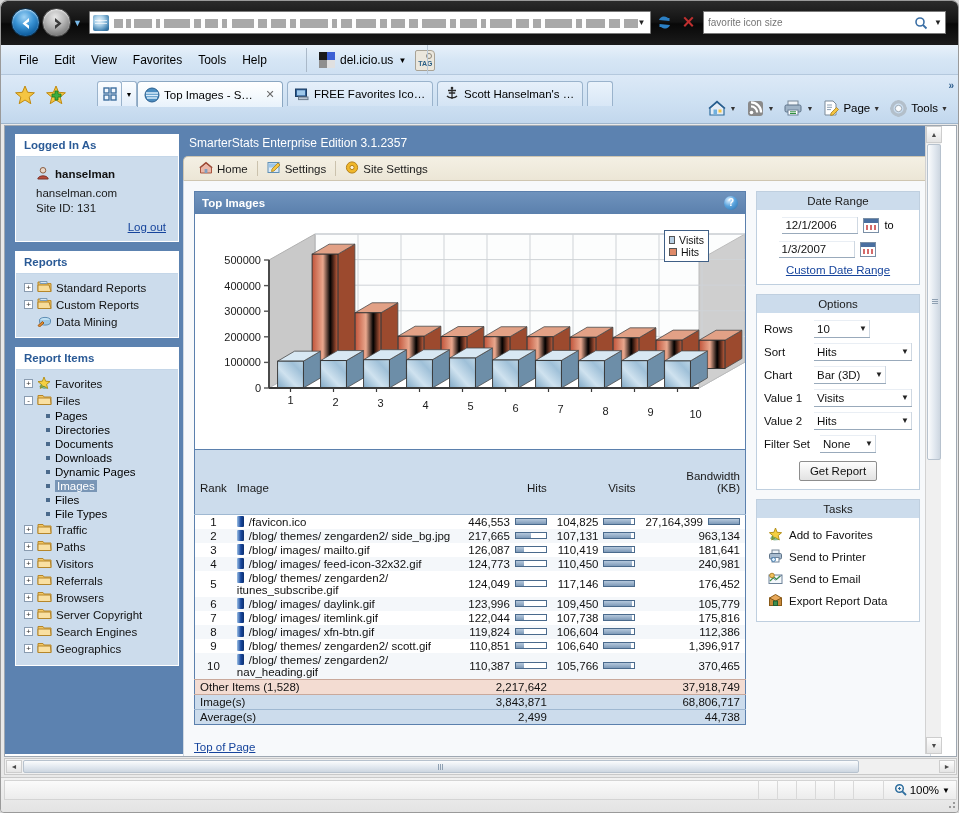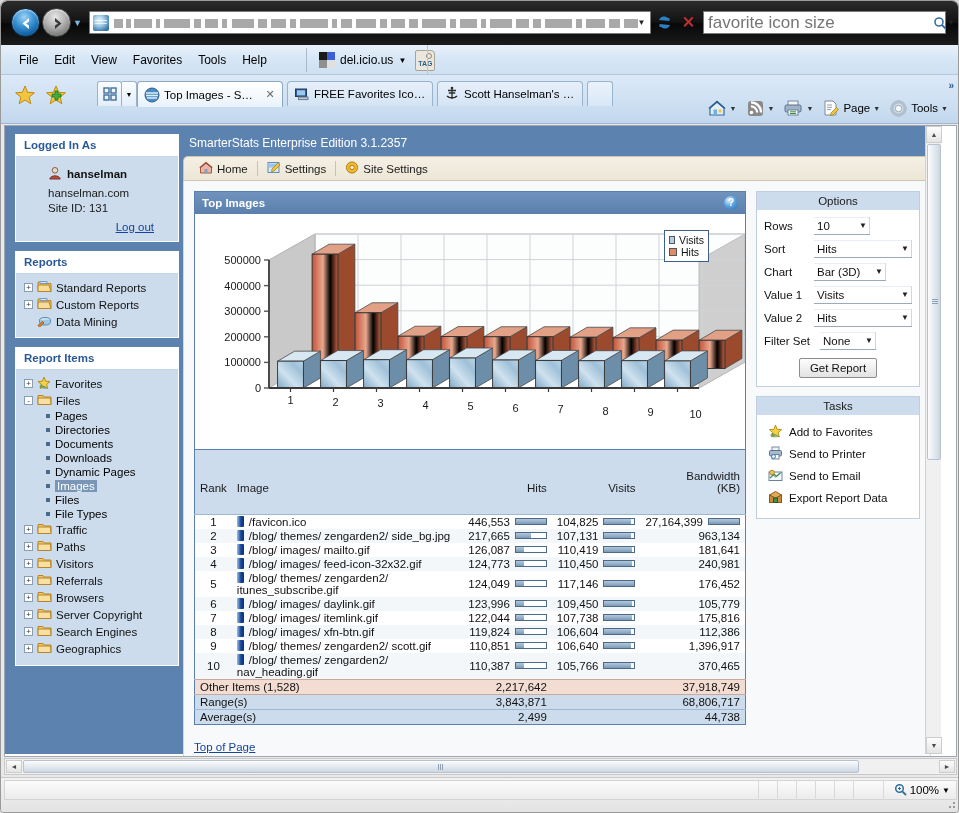--- a/index.html
+++ b/index.html
@@ -73,21 +73,21 @@
   }
   #refresh-btn { left: 652px; }
   #stop-btn { left: 676px; }
   #search-box {
     position: absolute; left: 702px; top: 10px; width: 243px; height: 23px;
     background: #fff; border: 1px solid #7a7a7a;
     display: flex; align-items: center;
   }
   #search-input {
     border: 0; outline: 0; flex: 1 1 auto; height: 19px; padding: 0 4px;
-    font-family: "Liberation Sans", sans-serif; font-size: 17px; color: #808080;
+    font-family: "Liberation Sans", sans-serif; font-size: 10px; color: #808080;
     background: transparent;
   }
   #search-go { width: 20px; display:flex; align-items:center; justify-content:center; }
   #search-dd { width: 14px; color: #222; font-size:8px; text-align:center; }
 
   
   #menubar {
     position: absolute; left: 0; top: 44px; width: 959px; height: 30px;
     background: linear-gradient(180deg,#e8f1fa 0%,#d6e6f5 50%,#cfe0f2 100%);
     border-bottom: 1px solid #b4c8dd;
@@ -246,21 +246,21 @@
   
   #ss-left { position:absolute; left: 10px; top: 8px; width: 164px; }
   .panel {
     background: #ccdcec; border:1px solid #ffffff; margin-bottom: 9px;
     box-shadow: 0 0 0 1px #5c82b0;
   }
   .panel-hd {
     background: #ffffff; color: #2a5a96; font-weight: bold; font-size: 11.5px;
     padding: 4px 8px 5px; border-bottom:1px solid #c4d6e8;
   }
-  .panel-bd { padding: 6px 24px 8px; }
+  .panel-bd { padding: 6px 12px 8px; }
   .user-row { display:flex; align-items:center; gap:5px; margin: 3px 0 5px 8px; }
   .user-name { font-weight:bold; font-size:11.5px; color:#111; }
   .lightline { font-size:11.5px; color:#1a1a1a; margin: 3px 0 0 8px; }
   .logout-wrap { text-align:right; margin-top: 7px; }
   a.ss-link { color:#16449c; text-decoration:underline; font-size:11.5px; }
   .tree-row { display:flex; align-items:center; gap:4px; padding: 1px 0; font-size:11.5px; color:#111; }
   .tree-pm {
     width:9px;height:9px;border:1px solid #8a9cb0; background:#fff;
     font-size:8px; line-height:7px; text-align:center; color:#333; flex:0 0 auto;
   }
@@ -1108,41 +1108,58 @@
                       <td class="num">105,766<span class="gauge"><i style="width:27px"></i></span></td>
                       <td class="num">370,465</td>
                     </tr>
                     <tr class="other">
                       <td colspan="2">Other Items (1,528)</td>
                       <td class="num">2,217,642</td>
                       <td class="num"></td>
                       <td class="num">37,918,749</td>
                     </tr>
                     <tr class="total">
-                      <td colspan="2">Range(s)</td>
+                      <td colspan="2">Image(s)</td>
                       <td class="num">3,843,871</td>
                       <td class="num"></td>
                       <td class="num">68,806,717</td>
                     </tr>
                     <tr class="avg">
                       <td colspan="2">Average(s)</td>
                       <td class="num">2,499</td>
                       <td class="num"></td>
                       <td class="num">44,738</td>
                     </tr>
                   </tbody>
               </table>
 
               <div id="top-of-page">
                 <a class="ss-link" href="#">Top of Page</a>
               </div>
             </div>
 
             <div id="opts-col">
 
+              <div class="opt-panel">
+                <div class="opt-hd">Date Range</div>
+                <div class="opt-bd">
+                  <div class="date-row">
+                    <input class="txtbox" value="12/1/2006" style="">
+                    <span class="cal-ico"></span>
+                    <span>to</span>
+                  </div>
+                  <div class="date-row" style="padding-right:22px">
+                    <input class="txtbox" value="1/3/2007" style="">
+                    <span class="cal-ico"></span>
+                  </div>
+                  <div style="text-align:center;margin-top:2px">
+                    <a class="ss-link" href="#">Custom Date Range</a>
+                  </div>
+                </div>
+              </div>
 
               <div class="opt-panel">
                 <div class="opt-hd">Options</div>
                 <div class="opt-bd">
                   <div class="opt-row">
                     <span class="opt-lbl">Rows</span>
                     <span class="sel w-sm">
                       <span>10</span>
                       <span class="dd">▼</span>
                     </span>

